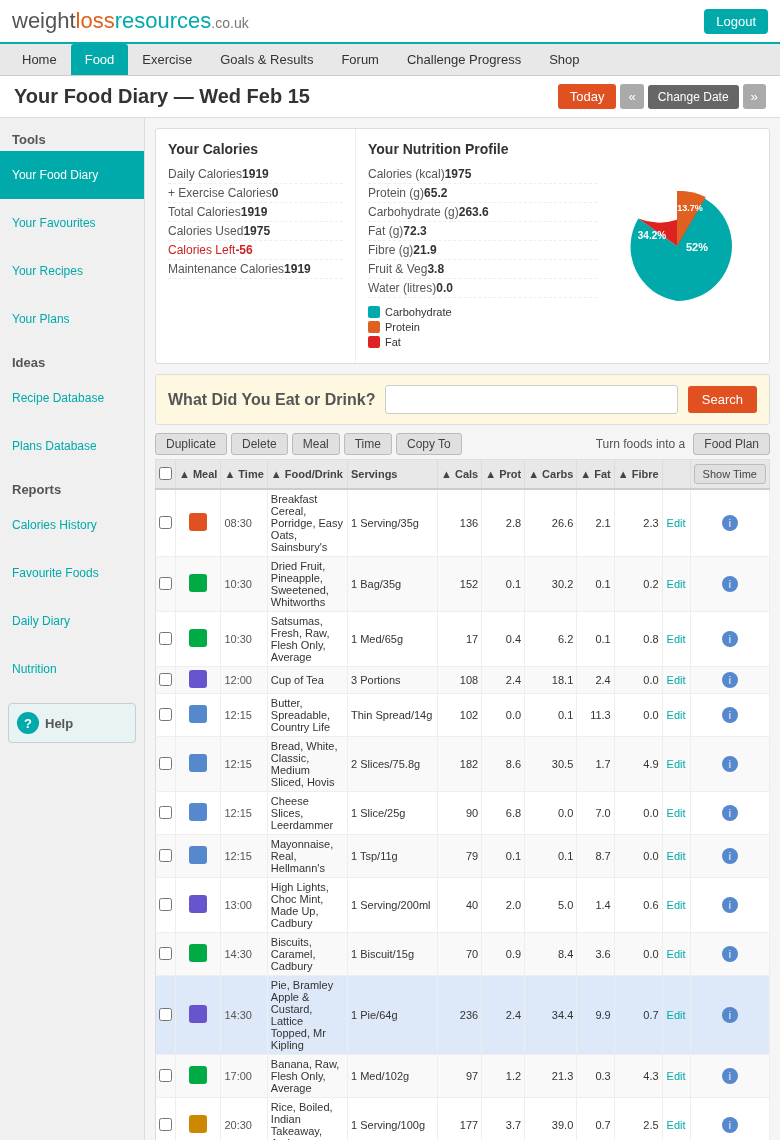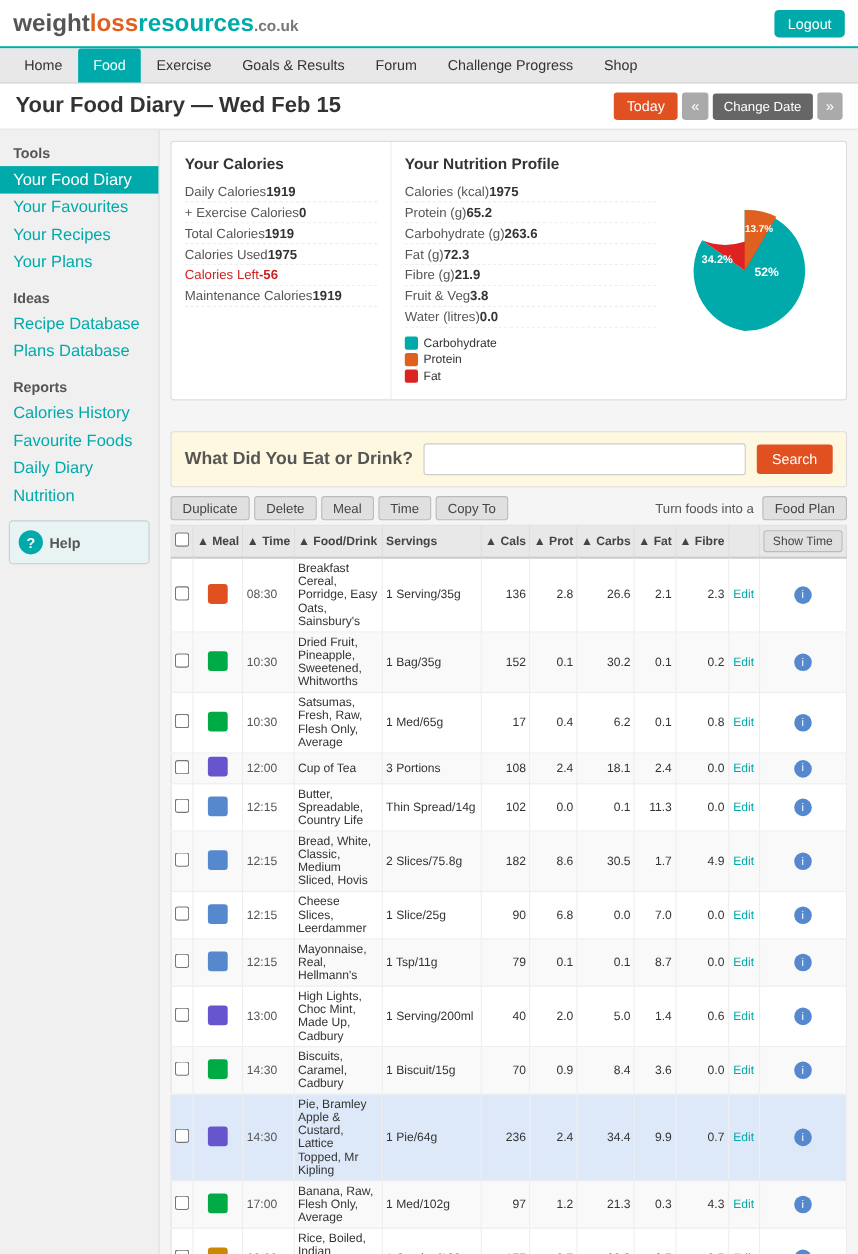--- a/index.html
+++ b/index.html
@@ -1,20 +1,20 @@
 <!DOCTYPE html>
 <html><head>
   <meta charset="utf-8">
   <style>
     * { box-sizing: border-box; margin: 0; padding: 0; }
     body { font-family: Arial, sans-serif; font-size: 12px; background: #f0f0f0; color: #333; width: 780px; }
 
     
     .header { background: #fff; padding: 8px 12px; display: flex; align-items: center; justify-content: space-between; border-bottom: 2px solid #00b0b0; }
-    .logo { font-size: 22px; font-weight: bold; color: #555; }
+    .logo { font-size: 22px; font-weight: normal; color: #555; }
     .logo span.loss { color: #e06020; }
     .logo span.resources { color: #00aaaa; }
     .logo span.couk { color: #777; font-size: 14px; }
     .logout-btn { background: #00aaaa; color: #fff; border: none; padding: 5px 12px; border-radius: 4px; cursor: pointer; font-size: 13px; }
 
     
     .nav { background: #e8e8e8; display: flex; border-bottom: 1px solid #ccc; padding: 0 8px; }
     .nav a { display: inline-block; padding: 8px 14px; text-decoration: none; color: #333; font-size: 13px; }
     .nav a.active { background: #00aaaa; color: #fff; border-radius: 3px 3px 0 0; }
 
@@ -26,30 +26,30 @@
     .nav-btn { background: #aaa; color: #fff; border: none; padding: 5px 8px; border-radius: 3px; cursor: pointer; }
     .change-date-btn { background: #666; color: #fff; border: none; padding: 5px 10px; border-radius: 3px; cursor: pointer; font-size: 12px; }
 
     
     .main { display: flex; background: #f5f5f5; }
 
     
     .sidebar { width: 145px; min-width: 145px; background: #f0f0f0; padding: 10px 0; border-right: 1px solid #ddd; }
     .sidebar-section { margin-bottom: 8px; }
     .sidebar-heading { color: #555; font-weight: bold; font-size: 13px; padding: 4px 12px; }
-    .sidebar-link { display: block; padding: 4px 12px; color: #00aaaa; text-decoration: none; font-size: 15px; cursor: pointer; }
+    .sidebar-link { display: block; padding: 17px 12px; color: #00aaaa; text-decoration: none; font-size: 12px; cursor: pointer; }
     .sidebar-link.active { background: #00aaaa; color: #fff; }
     .help-box { margin: 10px 8px; background: #e8f4f4; border: 1px solid #ccc; border-radius: 4px; padding: 8px; display: flex; align-items: center; gap: 6px; color: #555; font-size: 13px; font-weight: bold; cursor: pointer; }
     .help-icon { background: #00aaaa; color: #fff; border-radius: 50%; width: 22px; height: 22px; display: flex; align-items: center; justify-content: center; font-weight: bold; font-size: 13px; }
 
     
     .content { flex: 1; padding: 10px; }
 
     
-    .top-stats { display: flex; background: #fff; border: 1px solid #ddd; border-radius: 3px; margin-bottom: 28px; }
+    .top-stats { display: flex; background: #fff; border: 1px solid #ddd; border-radius: 3px; margin-bottom: 10px; }
     .calories-box { width: 200px; padding: 12px; border-right: 1px solid #eee; }
     .nutrition-box { flex: 1; padding: 12px; display: flex; }
     .nutrition-text { flex: 1; }
     .nutrition-chart { width: 160px; display: flex; align-items: center; justify-content: center; }
 
     .box-title { font-size: 14px; font-weight: bold; color: #333; margin-bottom: 8px; }
     .stat-row { display: flex; justify-content: flex-start; padding: 2px 0; border-bottom: 1px dashed #eee; font-size: 12px; }
     .stat-row.calories-left .label { color: #cc2222; }
     .stat-label { color: #555; }
     .stat-value { font-weight: bold; color: #333; }

